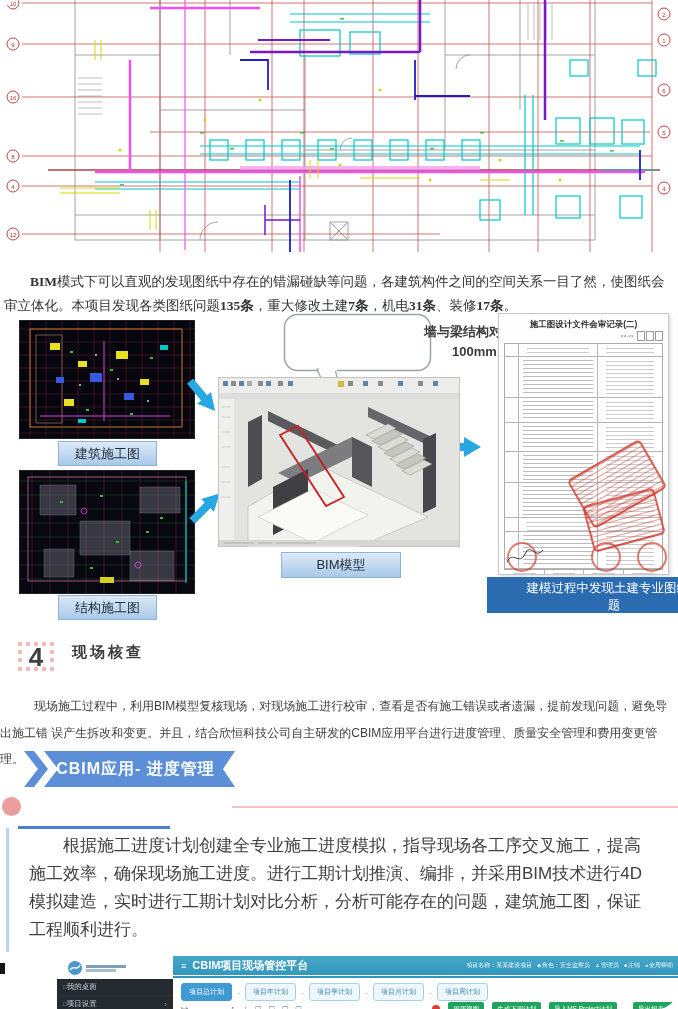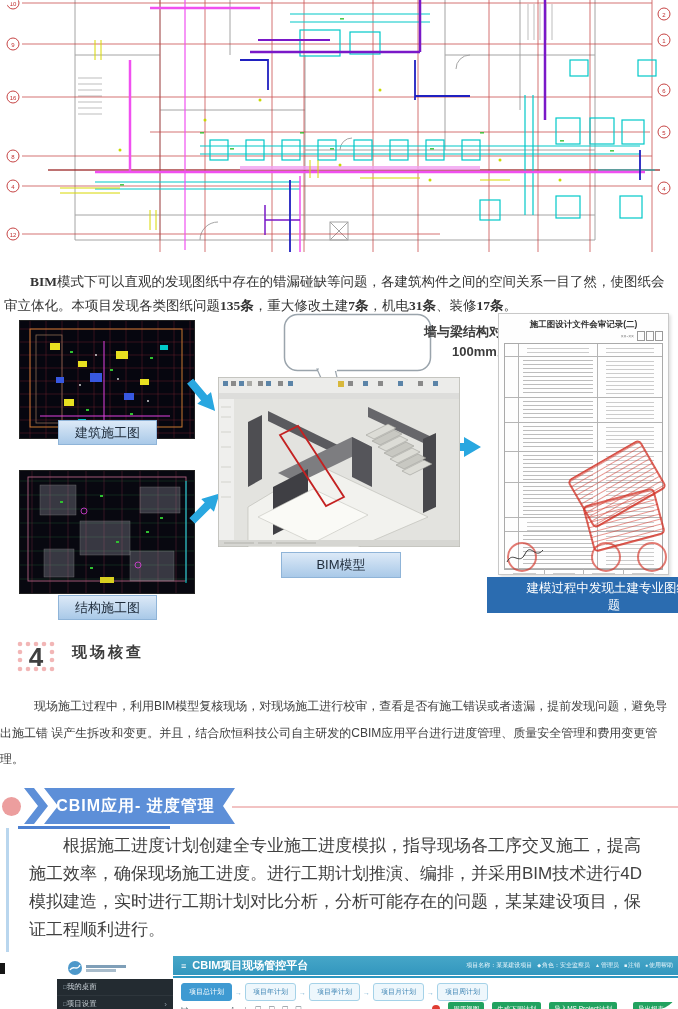--- a/index.html
+++ b/index.html
@@ -45,21 +45,21 @@
          background:repeating-linear-gradient(to bottom,rgba(210,50,38,.5) 0 1px,transparent 1px 5px);}
   .scircle{position:absolute;width:26px;height:26px;border:2px solid rgba(210,50,38,.65);border-radius:50%;}
 
   
   .numbox{left:15px;top:640px;width:42px;height:34px;}
   .numbox .num{position:absolute;left:0;right:0;top:0;text-align:center;font-size:26px;font-weight:bold;color:#3f3f3f;line-height:34px;}
   .sec-title{left:72px;top:643px;font-size:15px;font-weight:bold;color:#3c3c3c;letter-spacing:3px;margin:0;}
 
   
   .pinkdot{left:2px;top:797px;width:19px;height:19px;border-radius:50%;background:#ec9e9e;}
-  .ribbon-wrap{left:20px;top:788px;width:215px;height:36px;}
+  .ribbon-wrap{left:20px;top:751px;width:215px;height:36px;}
   .ribbon-label{position:absolute;left:42px;right:26px;top:0;bottom:0;display:flex;align-items:center;justify-content:center;
                 color:#fff;font-size:16px;font-weight:bold;letter-spacing:1px;white-space:nowrap;}
   .ribbon-underline{left:18px;top:826px;width:152px;height:3px;background:#4c80d1;}
   .pinkline{left:232px;top:806px;width:446px;height:2px;background:#f2c3c3;}
 
   
   .black-dash{left:0;top:963px;width:5px;height:11px;background:#151515;}
   .app{left:57px;top:955px;width:621px;height:54px;background:#fff;font-family:"Liberation Sans",sans-serif;}
   .app-logo{position:absolute;left:0;top:2px;width:116px;height:22px;background:#fff;display:flex;align-items:center;gap:3px;padding-left:10px;box-sizing:border-box;}
   .logo-bars i{display:block;height:3px;background:#7f9fb8;margin:1px 0;width:40px;}
@@ -233,21 +233,21 @@
         <circle cx="60" cy="64" r=".9"></circle>
         <circle cx="98" cy="58" r=".9"></circle>
         <circle cx="128" cy="80" r=".9"></circle>
         <circle cx="76" cy="34" r=".9"></circle>
       </g>
     <g fill="#00c8c8">
         <rect x="140" y="24" width="8" height="5"></rect>
         <rect x="58" y="98" width="8" height="4"></rect>
       </g>
   </svg>
-  <div class="abs imglabel" style="left:58px;top:420px;width:97px">
+  <div class="abs imglabel" style="left:58px;top:441px;width:97px">
       <span>建筑施工图</span>
     </div>
 
   <svg class="abs thumb" style="left:19px;top:470px" width="174" height="122" viewBox="0 0 174 122">
     <rect width="174" height="122" fill="#080810"></rect>
     <g stroke="#30a050" stroke-width=".5" opacity=".4">
       <path d="M0,10H174 M0,24H174 M0,38H174 M0,52H174 M0,66H174 M0,80H174 M0,94H174 M0,108H174"></path>
     </g>
     <g stroke="#a03050" stroke-width=".5" opacity=".6">
       <path d="M12,0V122 M30,0V122 M48,0V122 M66,0V122 M84,0V122 M102,0V122 M120,0V122 M138,0V122 M156,0V122"></path>
@@ -497,21 +497,21 @@
     <svg width="215" height="36" viewBox="0 0 215 36">
       <polygon points="4,0 14,0 28,18 14,36 4,36 18,18" fill="#5d8fd8"></polygon>
       <polygon points="24,0 215,0 203,18 215,36 24,36 38,18" fill="#5d8fd8"></polygon>
     </svg>
     <div class="ribbon-label">CBIM应用- 进度管理</div>
   </div>
   <span class="abs ribbon-underline"></span>
   <span class="abs pinkline"></span>
 
   <div class="abs para3-block">
-    <p>根据施工进度计划创建全专业施工进度模拟，指导现场各工序交叉施工，提高施工效率，确保现场施工进度。进行工期计划推演、编排，并采用BIM技术进行4D模拟建造，实时进行工期计划对比分析，分析可能存在的问题，某某建设项目，保证工程顺利进行。</p>
+    <p>根据施工进度计划创建全专业施工进度模拟，指导现场各工序交叉施工，提高施工效率，确保现场施工进度。进行工期计划推演、编排，并采用BIM技术进行4D模拟建造，实时进行工期计划对比分析，分析可能存在的问题，建筑施工图，保证工程顺利进行。</p>
   </div>
 
   <span class="abs black-dash"></span>
   <div class="abs app">
     <div class="app-logo">
       <svg width="16" height="16" viewBox="0 0 16 16">
         <circle cx="8" cy="8" r="7" fill="#2e86c1" opacity=".85"></circle>
         <path d="M3,10 C6,4 10,12 13,5" stroke="#fff" stroke-width="1.4" fill="none"></path>
       </svg>
       <span class="logo-bars">

